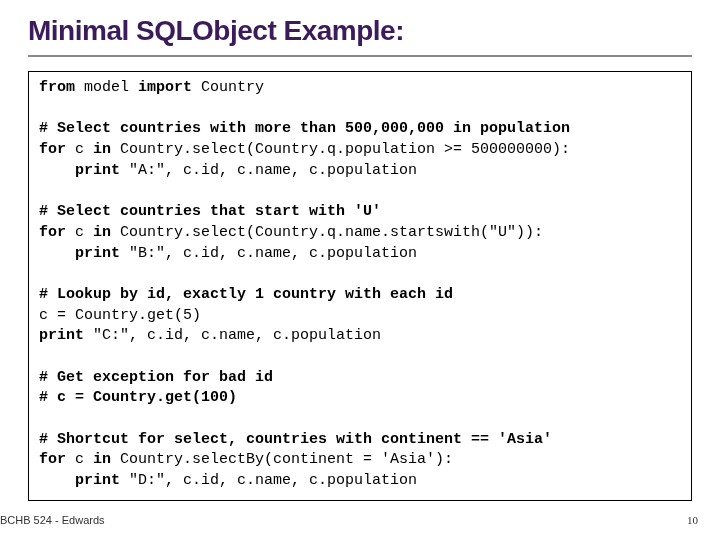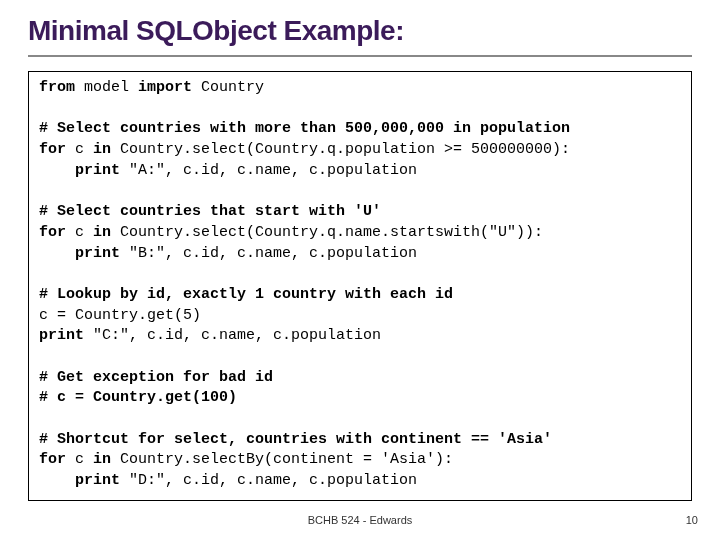--- a/index.html
+++ b/index.html
@@ -2,22 +2,22 @@
 <html><head>
 <meta charset="utf-8">
 <style>
   * { box-sizing: border-box; margin: 0; padding: 0; }
   html, body { width: 720px; height: 540px; background: #fff; font-family: Arial, Helvetica, sans-serif; position: relative; }
   .slide { width: 720px; height: 540px; position: relative; padding: 14px 28px 0 28px; }
   .title { font-size: 28px; font-weight: bold; color: #3b1b5a; line-height: 1.18; letter-spacing: -0.5px; }
   .underline { height: 2px; background: #888; margin-top: 8px; width: 100%; }
   .codebox { border: 1px solid #000; margin-top: 14px; padding: 6px 10px 8px 10px; font-family: "Courier New", Courier, monospace; font-size: 15px; line-height: 1.38; background: #fff; white-space: pre; color: #000; }
   .codebox .kw { font-weight: bold; }
-  .footer { position: absolute; bottom: 14px; left: 0; width: 720px; text-align: center; font-size: 11px; color: #333; }
-  .pagenum { position: absolute; bottom: 14px; right: 22px; font-size: 11px; color: #333; }
+  .footer { position: absolute; bottom: 14px; left: 0; width: 720px; font-size: 11px; color: #333; }
+  .pagenum { position: absolute; bottom: 14px; right: 22px; font-size: 11px; color: #333; font-family: Liberation Serif, serif; }
 </style>
 </head>
 <body>
 
 <div class="slide">
 
   <div class="title">
     <span>Minimal SQLObject Example:</span><br>
   </div>
   <div class="underline"></div>

